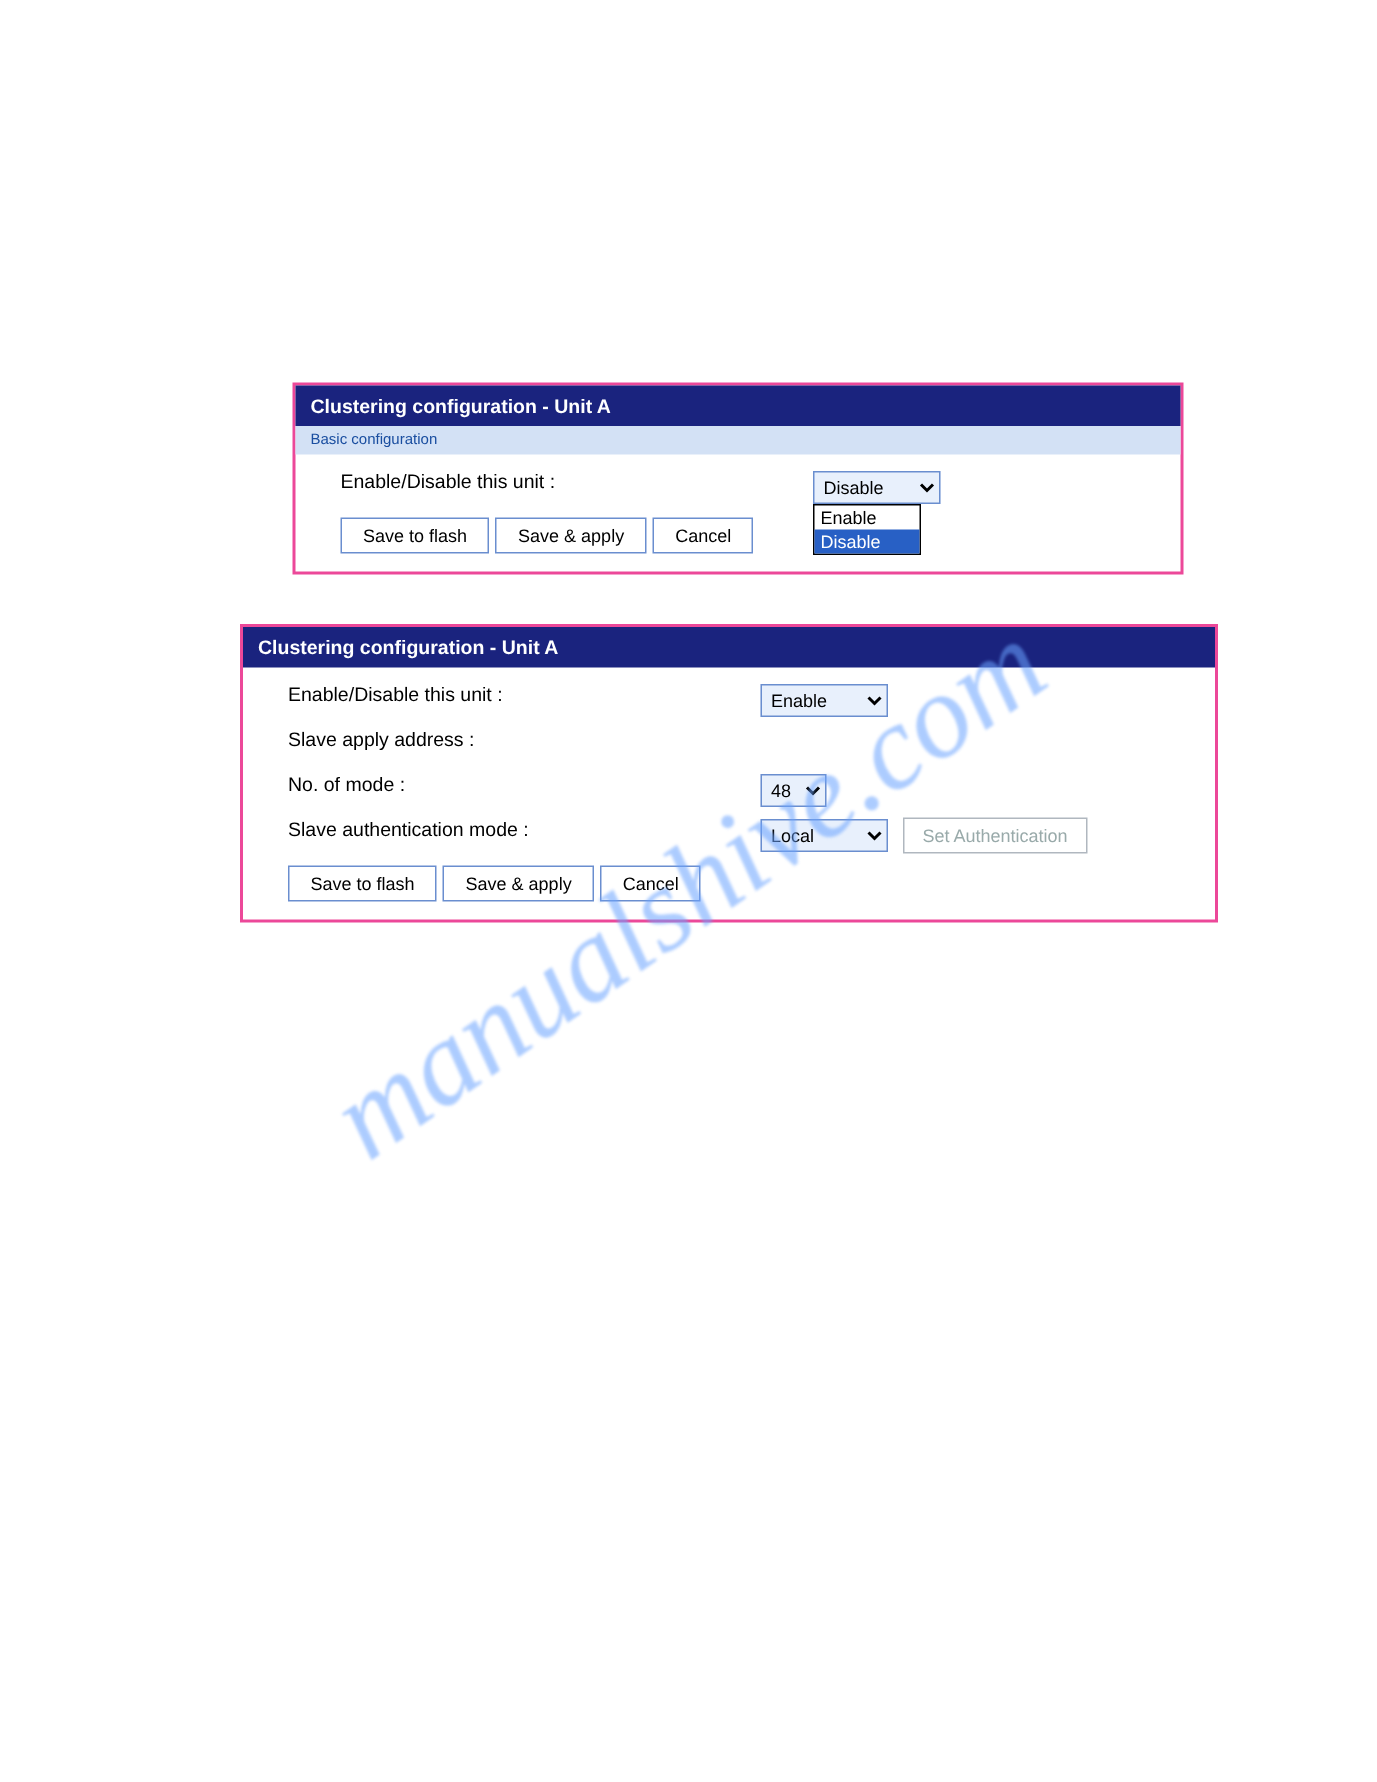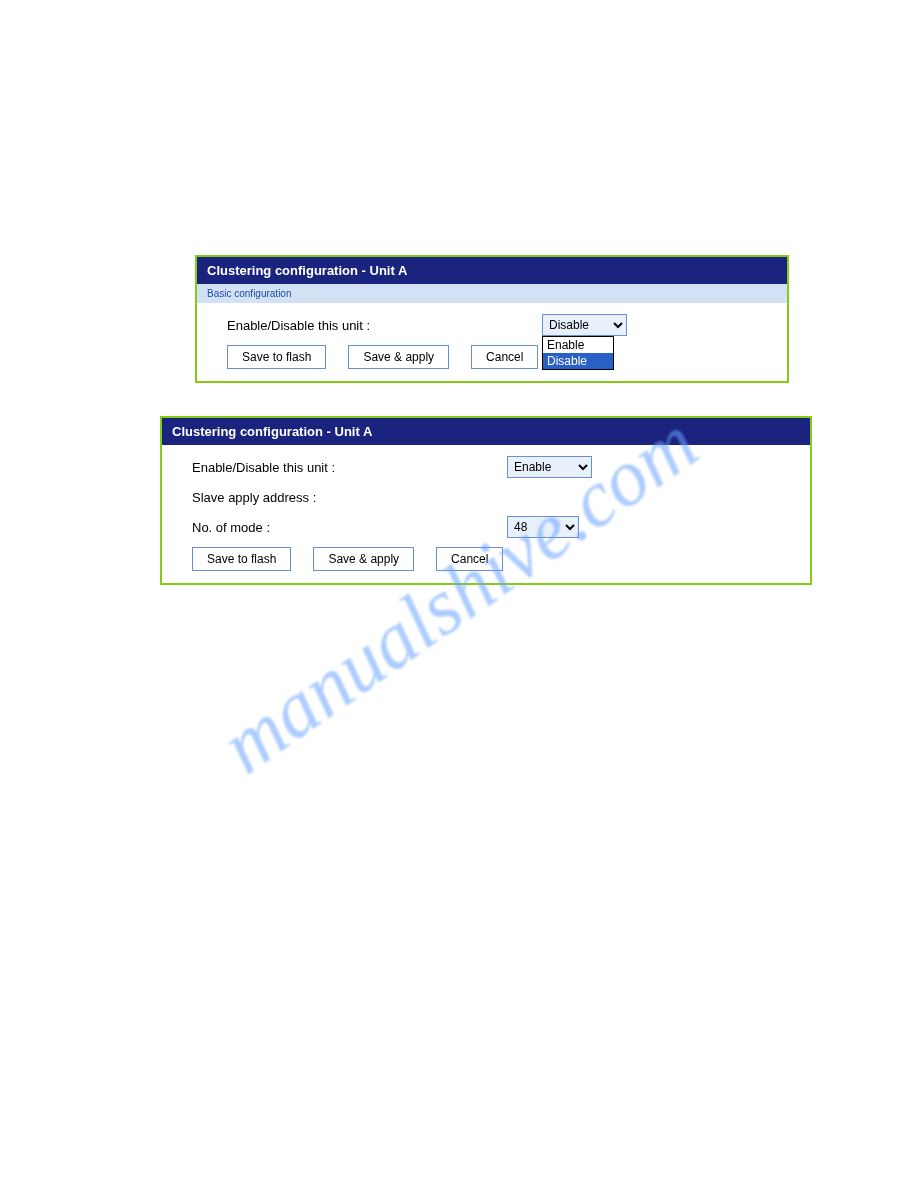--- a/index.html
+++ b/index.html
@@ -7,21 +7,21 @@
     padding: 0;
     font-family: Arial, Helvetica, sans-serif;
     font-size: 13px;
     background: #ffffff;
     width: 918px;
     height: 1188px;
     position: relative;
   }
   .panel {
     position: absolute;
-    border: 2px solid #84cc16;
+    border: 2px solid #ec4899;
     background: #ffffff;
     box-sizing: border-box;
   }
   .panel-title {
     background: #1a237e;
     color: #ffffff;
     font-weight: bold;
     padding: 6px 10px;
     font-size: 13px;
   }
@@ -38,21 +38,20 @@
   }
   .subheader .advanced {
     font-weight: bold;
   }
   .panel-body {
     padding: 10px 20px 12px 30px;
     color: #000;
   }
   .form-row {
     display: flex;
-    align-items: center;
     margin-bottom: 6px;
     min-height: 24px;
   }
   .form-label {
     width: 280px;
     font-size: 13px;
   }
   .form-controls {
     display: flex;
     align-items: center;
@@ -63,21 +62,21 @@
     background: #e8f0fc;
     border: 1px solid #6a8ecf;
     font-size: 12px;
     padding: 2px 2px;
     height: 22px;
   }
   select.wide {
     width: 85px;
   }
   select.narrow {
-    width: 72px;
+    width: 44px;
   }
   input[type="text"] {
     border: 1px solid #8a99ad;
     height: 18px;
     padding: 1px 4px;
     font-size: 12px;
     width: 115px;
   }
   .btn {
     border: 1px solid #6a8ecf;
@@ -90,21 +89,21 @@
     box-sizing: border-box;
   }
   .btn.disabled {
     color: #9aa;
     border-color: #b0b7bf;
     cursor: default;
   }
   .btn-row {
     margin-top: 8px;
     display: flex;
-    gap: 22px;
+    gap: 4px;
   }
   
   .dropdown-open-wrap {
     position: relative;
     display: inline-block;
   }
   .dropdown-list {
     position: absolute;
     top: 22px;
     left: 0;
@@ -193,20 +192,29 @@
 
     <div class="form-row">
       <div class="form-label">No. of mode :</div>
       <div class="form-controls">
         <select class="narrow">
           <option>48</option>
         </select>
       </div>
     </div>
 
+    <div class="form-row">
+      <div class="form-label">Slave authentication mode :</div>
+      <div class="form-controls">
+        <select class="wide">
+          <option>Local</option>
+        </select>
+        <button class="btn disabled" style="padding:3px 12px">Set Authentication</button>
+      </div>
+    </div>
 
     <div class="btn-row">
       <button class="btn">Save to flash</button>
       <button class="btn">Save &amp; apply</button>
       <button class="btn">Cancel</button>
     </div>
   </div>
 </div>
 
 </body></html>

